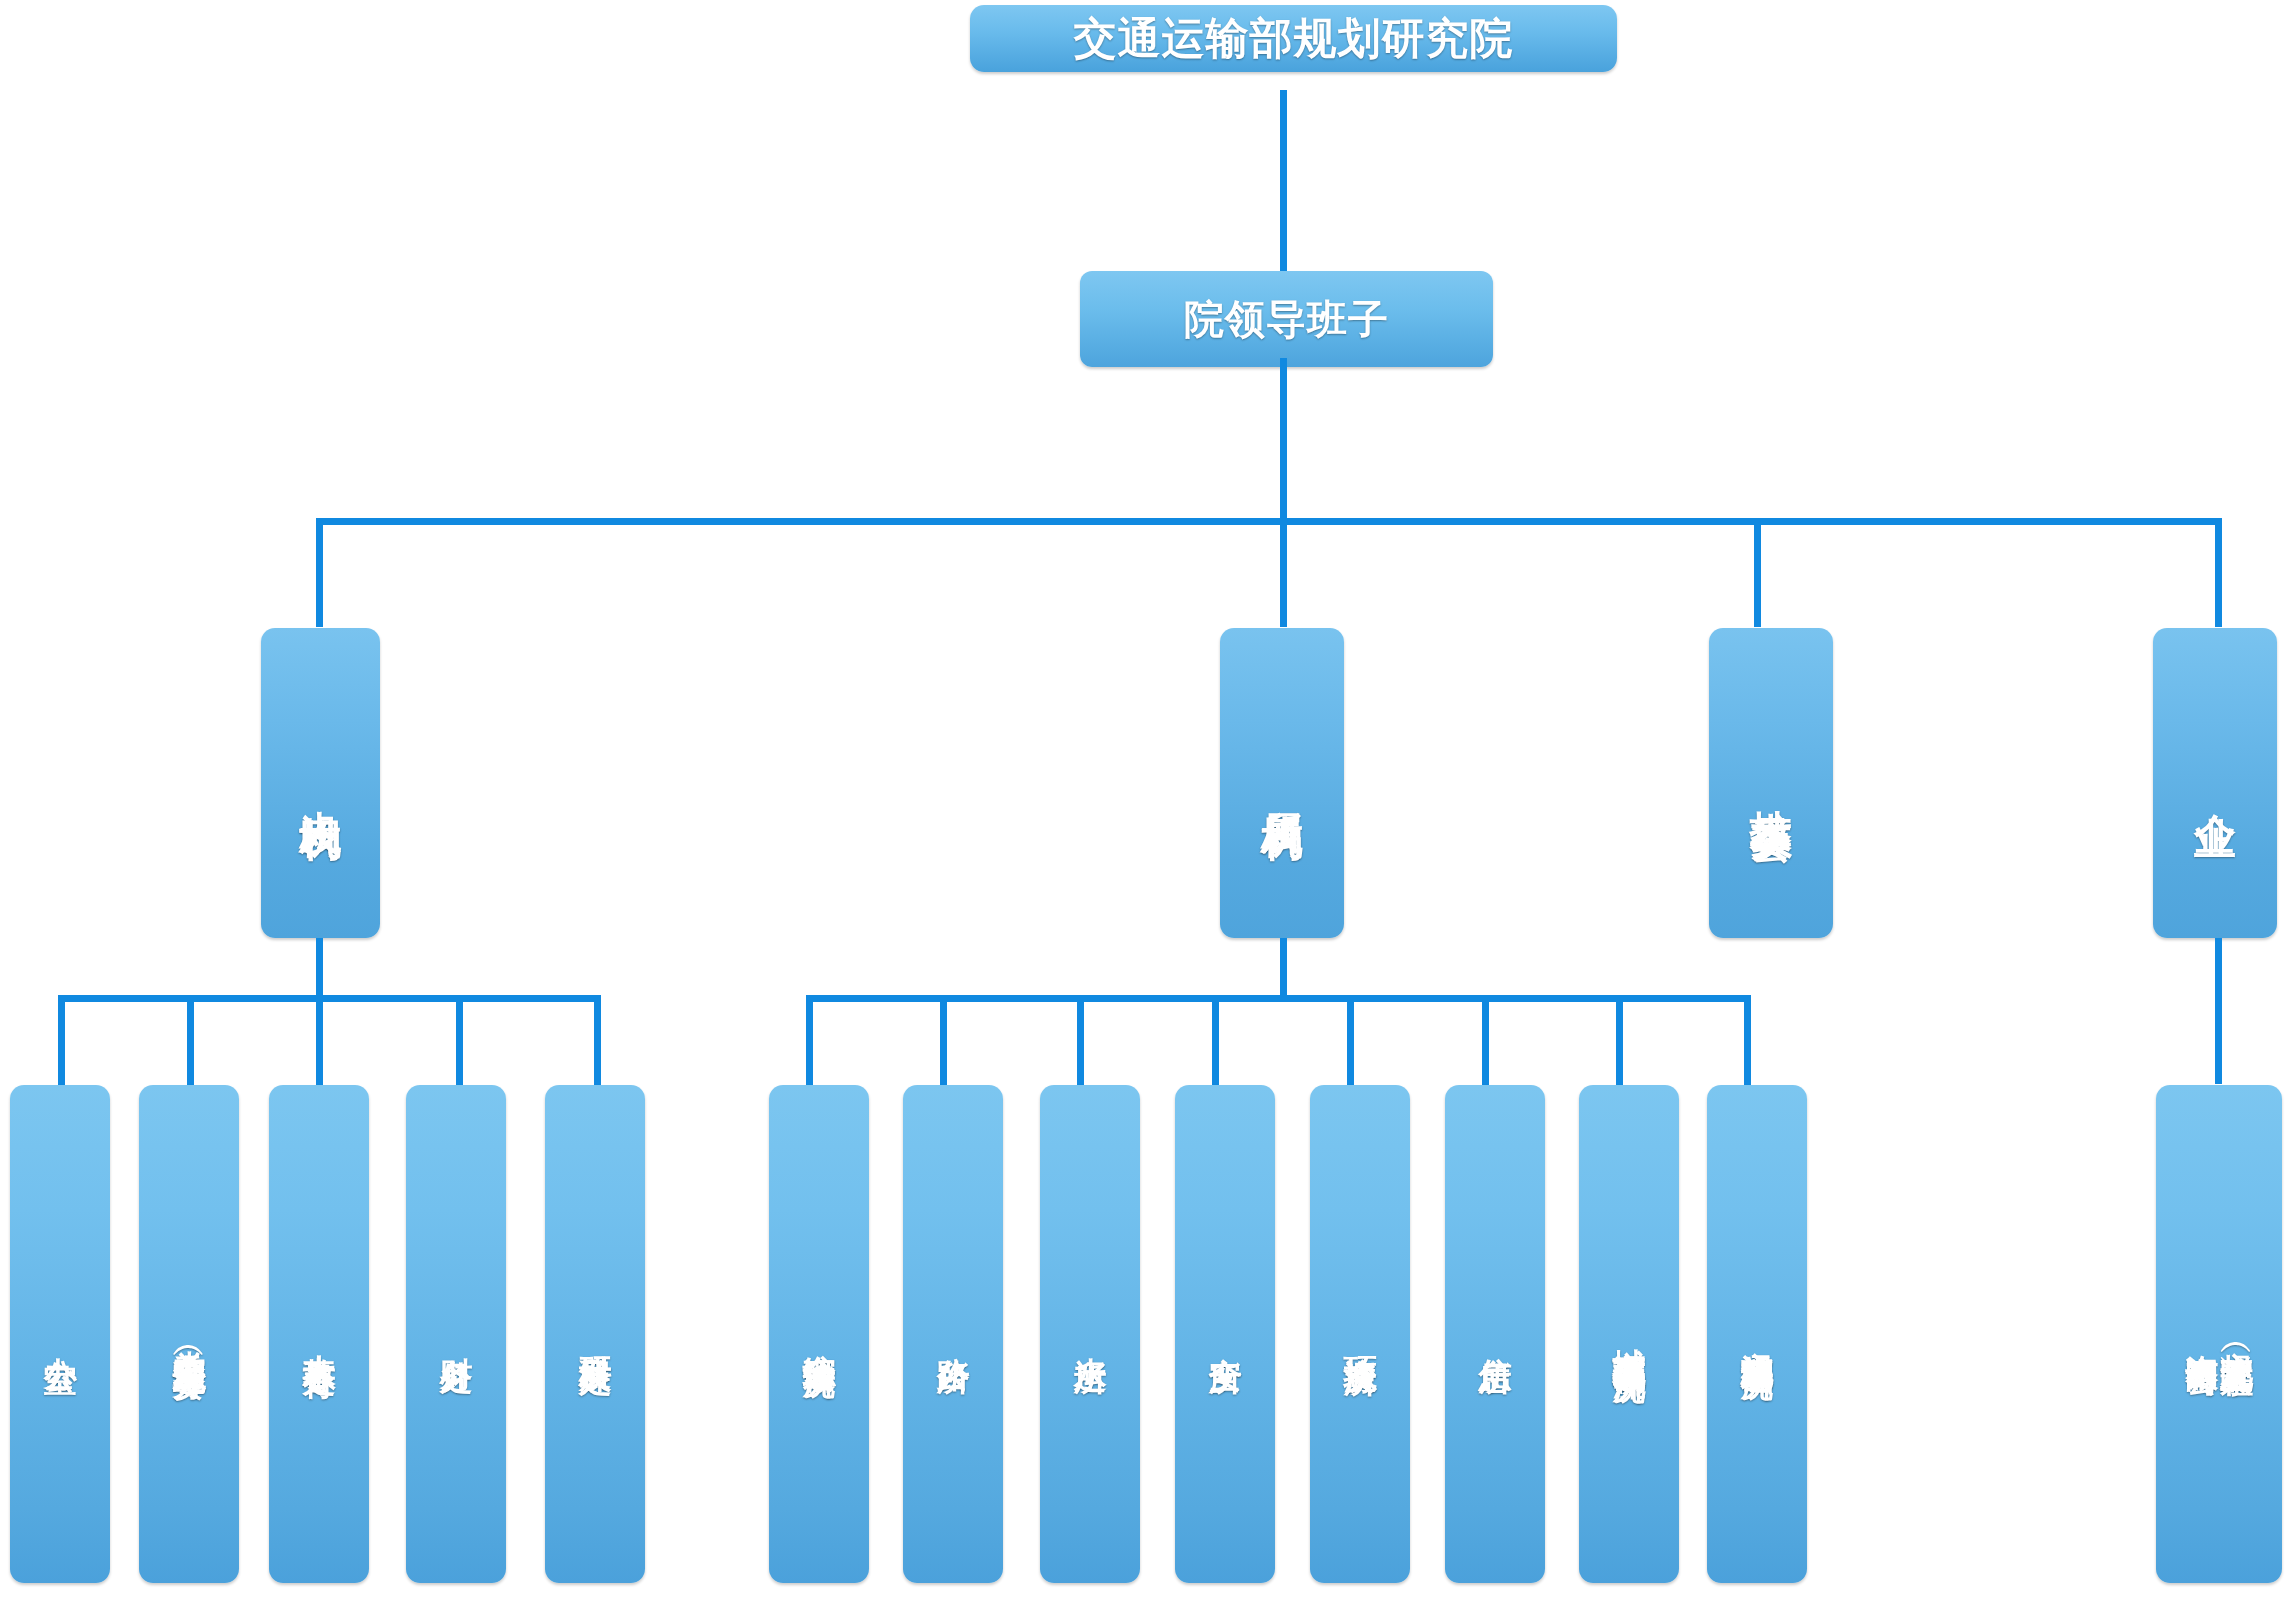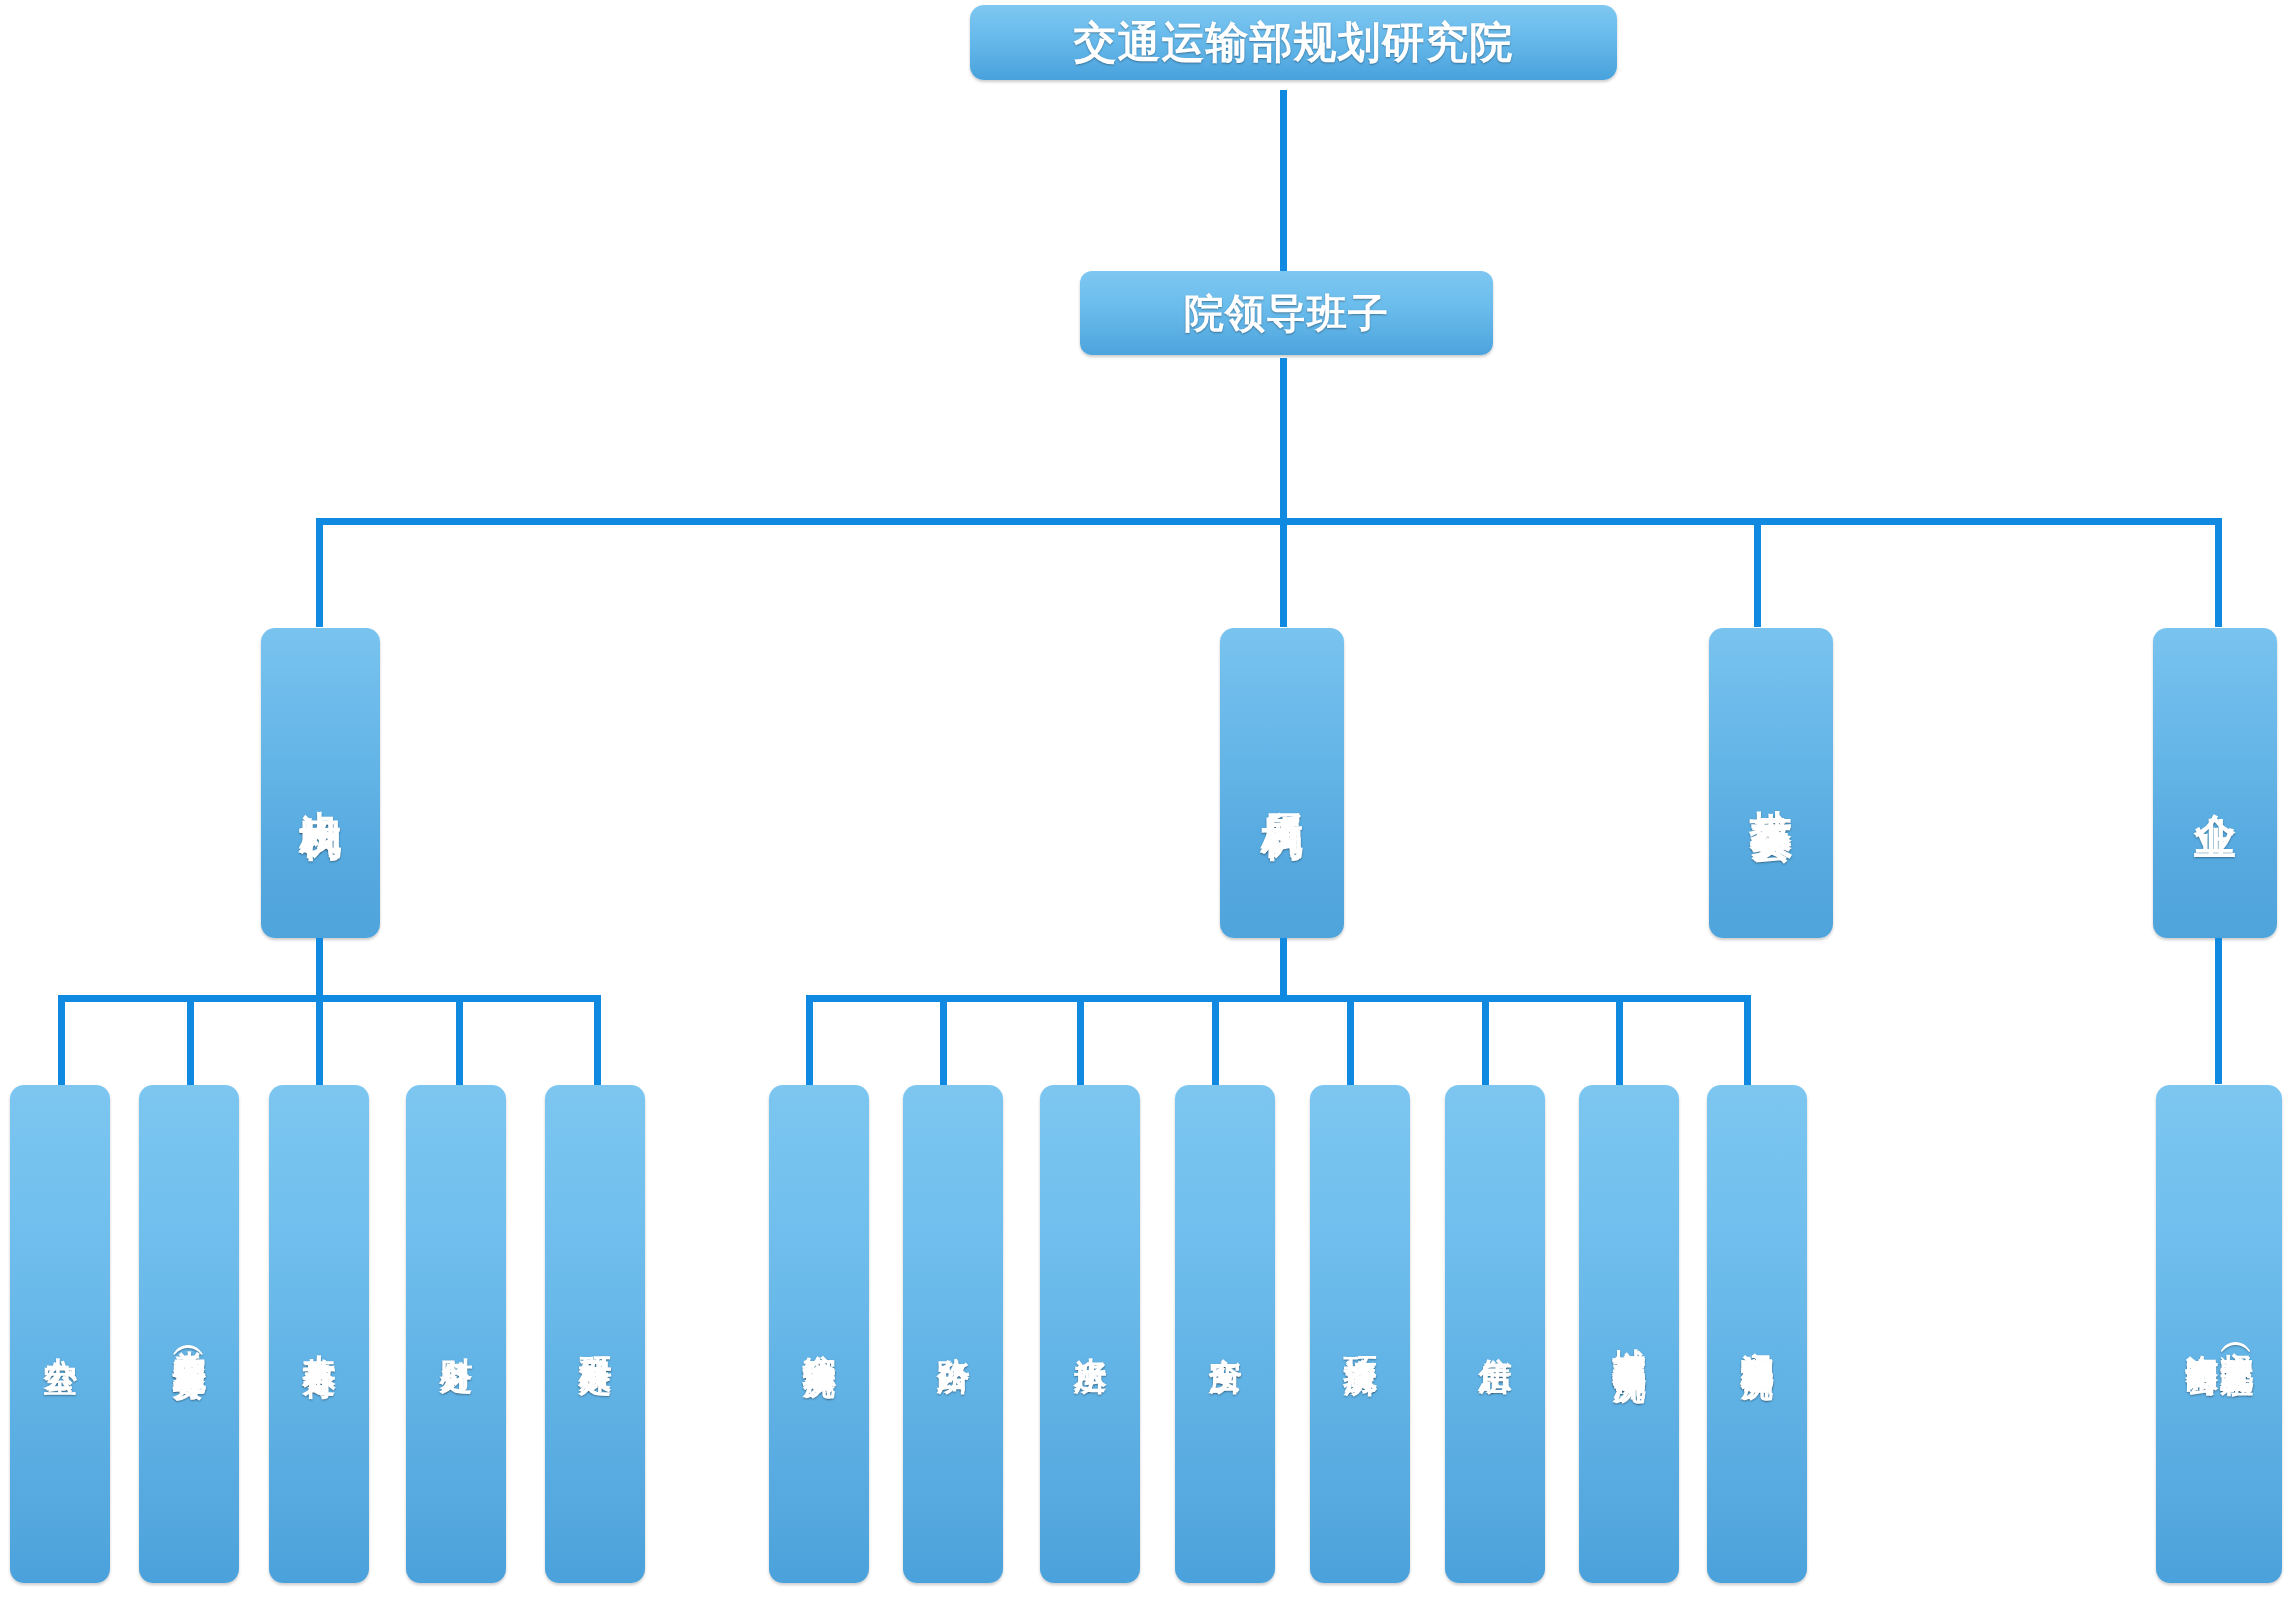--- a/index.html
+++ b/index.html
@@ -76,25 +76,25 @@
     background:#1089e0;
   }
   .vline{ width:7px; }
   .hline{ height:7px; }
 </style>
 </head>
 <body>
 
 <div id="canvas">
 
-  <div class="node root htext root-text" style="left:970px;top:5px;width:647px;height:75px;">交通运输部规划研究院</div>
+  <div class="node root htext root-text" style="left:970px;top:5px;width:647px;height:67px;">交通运输部规划研究院</div>
 
   <div class="line vline" style="left:1280px;top:90px;height:181px;"></div>
 
-  <div class="node level2 htext" style="left:1080px;top:271px;width:413px;height:84px;">院领导班子</div>
+  <div class="node level2 htext" style="left:1080px;top:271px;width:413px;height:96px;">院领导班子</div>
 
   <div class="line vline" style="left:1280px;top:358px;height:164px;"></div>
 
   <div class="line hline" style="left:316px;top:518px;width:1905px;"></div>
 
   <div class="line vline" style="left:316px;top:518px;height:109px;"></div>
   <div class="line vline" style="left:1280px;top:518px;height:109px;"></div>
   <div class="line vline" style="left:1754px;top:518px;height:109px;"></div>
   <div class="line vline" style="left:2215px;top:518px;height:109px;"></div>
 

